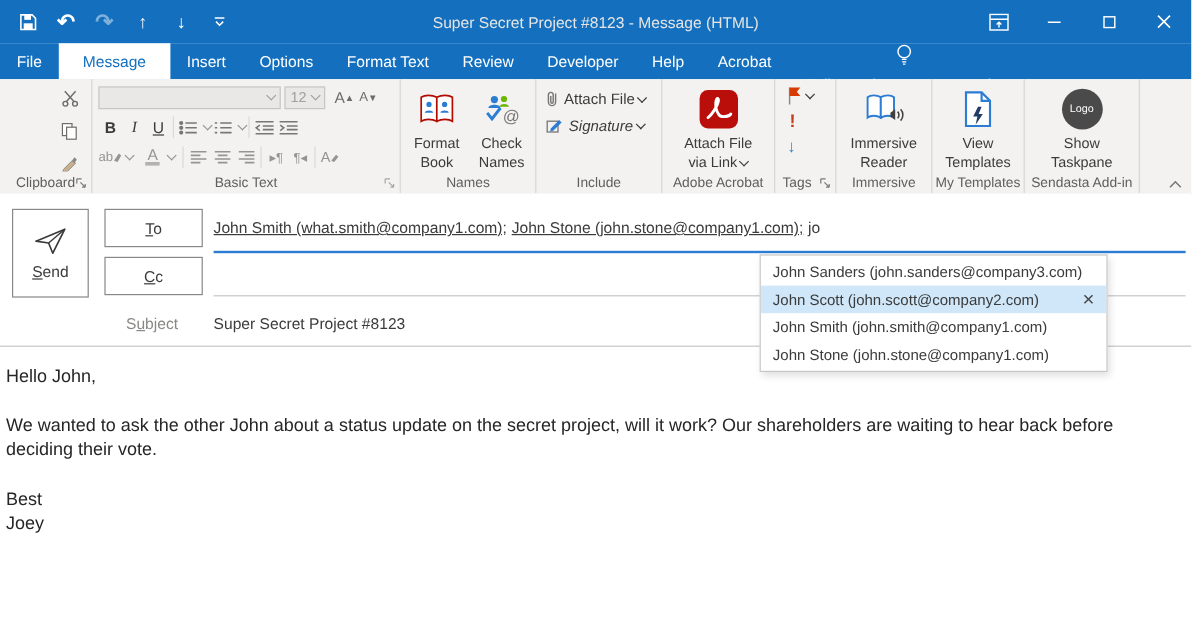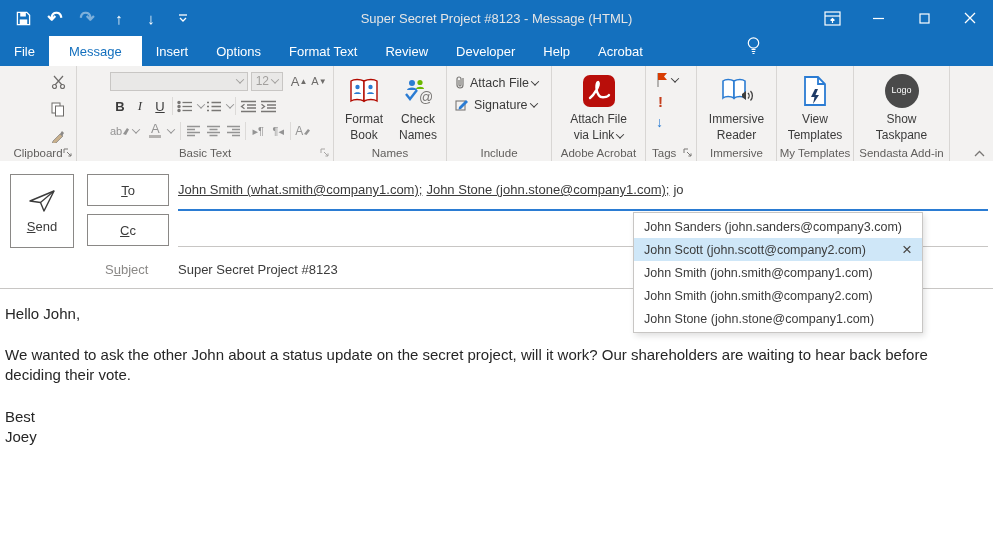--- a/index.html
+++ b/index.html
@@ -35,21 +35,21 @@
           padding-top:7px;font-size:12px;line-height:1.3;text-align:center;color:#3B3B3B;height:100%;
           box-sizing:border-box;vertical-align:top;}
   .bigbtn .bicon{height:36px;display:flex;align-items:center;justify-content:center;margin-bottom:3px;}
   .chev{width:5px;height:5px;border-right:1.2px solid currentColor;border-bottom:1.2px solid currentColor;
         display:inline-block;transform:rotate(45deg) translate(-1px,-1px);margin-left:3px;}
   .minirow{display:flex;align-items:center;font-size:12.5px;color:#3B3B3B;}
   .sep-v{border-left:1px solid #DCDAD8;align-self:stretch;margin:1px 2px;}
 
   
   .btxt{width:256px;}
-  .bt-row{position:absolute;left:5px;right:4px;display:flex;align-items:center;margin-left:28px;}
+  .bt-row{position:absolute;left:5px;right:4px;display:flex;align-items:center;}
   .combo{background:#E9E8E7;border:1px solid #C8C6C4;color:#A19F9D;height:19px;
          display:flex;align-items:center;font-size:12px;padding:0 4px;box-sizing:border-box;}
   .mini{min-width:20px;height:20px;display:flex;align-items:center;justify-content:center;color:#6E6C6A;}
   .gray{color:#949494;}
 
   
   .chead{position:absolute;left:0;top:161px;width:993px;height:128px;background:#fff;
          border-bottom:1px solid #C8C6C4;box-sizing:border-box;}
   .sendbtn{position:absolute;left:10px;top:13px;width:62px;height:72px;background:#fff;
            border:1px solid #8A8886;display:flex;flex-direction:column;align-items:center;
@@ -323,21 +323,21 @@
     <div class="rgroup" style="width:104px;">
       <div class="minirow" style="position:absolute;left:8px;top:9px;">
         <span style="margin-right:5px;">
           <svg width="10" height="15" viewBox="0 0 10 15">
               <path d="M8 3v7a3 3 0 0 1-6 0V4a2 2 0 0 1 4 0v6a1 1 0 0 1-2 0V5" fill="none" stroke="#797775" stroke-width="1.2"></path>
             </svg>
         </span>
         <span>Attach File</span>
         <span class="chev"></span>
       </div>
-      <div class="minirow" style="position:absolute;left:8px;top:32px;">
+      <div class="minirow" style="position:absolute;left:8px;top:32px;font-style:italic;">
         <span style="margin-right:5px;">
           <svg width="14" height="14" viewBox="0 0 14 14">
               <rect x="1" y="3" width="9" height="9" fill="none" stroke="#797775" stroke-width="1.1"></rect>
               <path d="M4 9l7-7 2 2-7 7-2.5.5z" fill="#2B7CD3"></path>
             </svg>
         </span>
         <span>Signature</span>
         <span class="chev"></span>
       </div>
       <div class="grouplabel">Include</div>
@@ -469,21 +469,20 @@
     <div class="fldtext" style="top:101px;">Super Secret Project #8123</div>
   </div>
 
   <div class="dropdown">
     <div class="ac-item">John Sanders (john.sanders@company3.com)</div>
     <div class="ac-item selected">
       <span>John Scott (john.scott@company2.com)</span>
       <span class="ac-x">×</span>
     </div>
     <div class="ac-item">John Smith (john.smith@company1.com)</div>
-    <div class="ac-item">John Smith (john.smith@company2.com)</div>
     <div class="ac-item">John Stone (john.stone@company1.com)</div>
   </div>
 
   <div class="mailbody">
     <div>Hello John,</div>
     <div class="para">We wanted to ask the other John about a status update on the secret project, will it work? Our shareholders are waiting to hear back before deciding their vote.</div>
     <div class="closing">Best</div>
     <div>Joey</div>
   </div>
 

